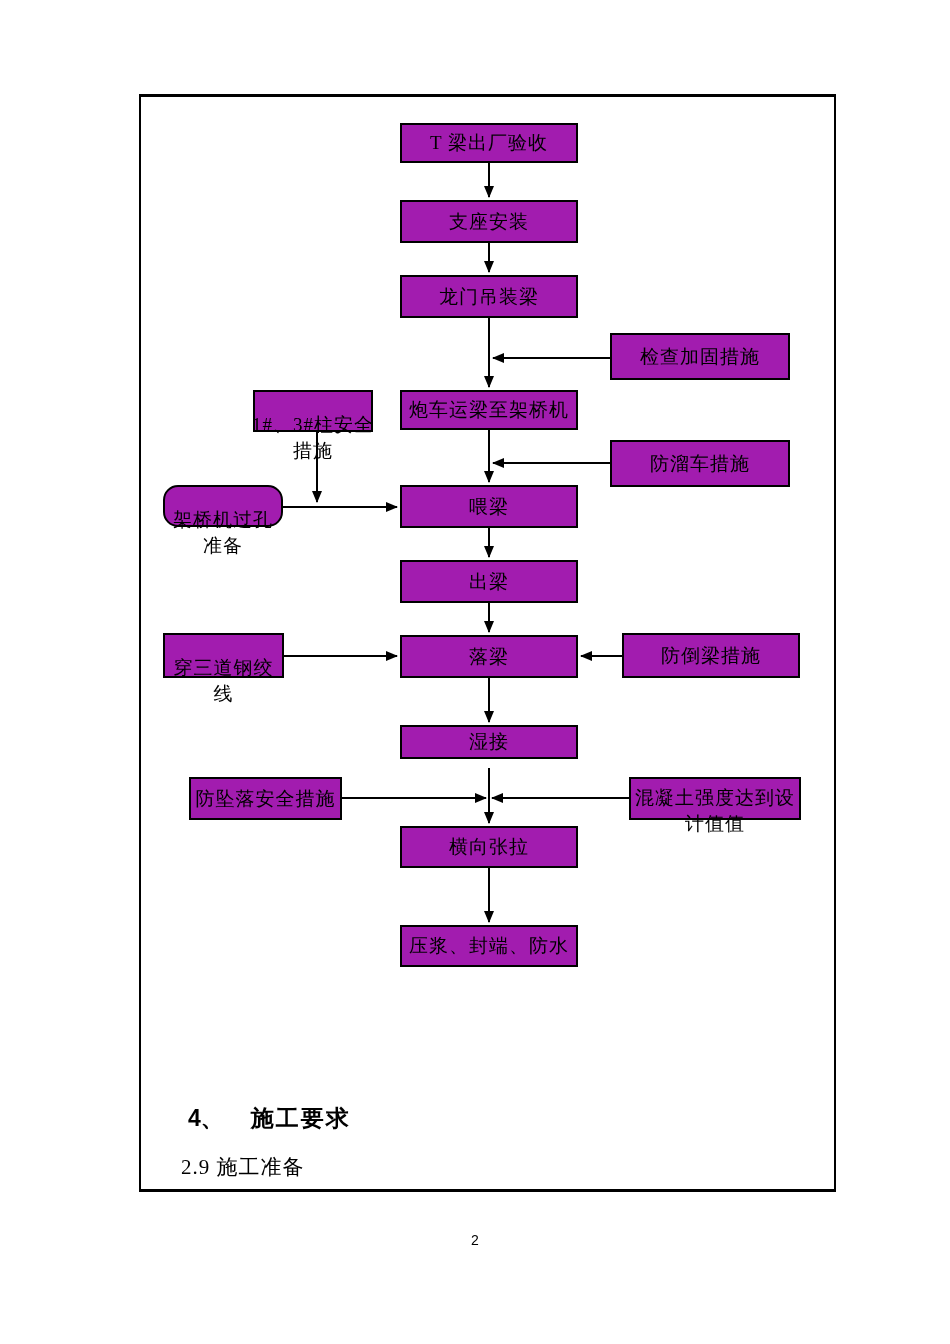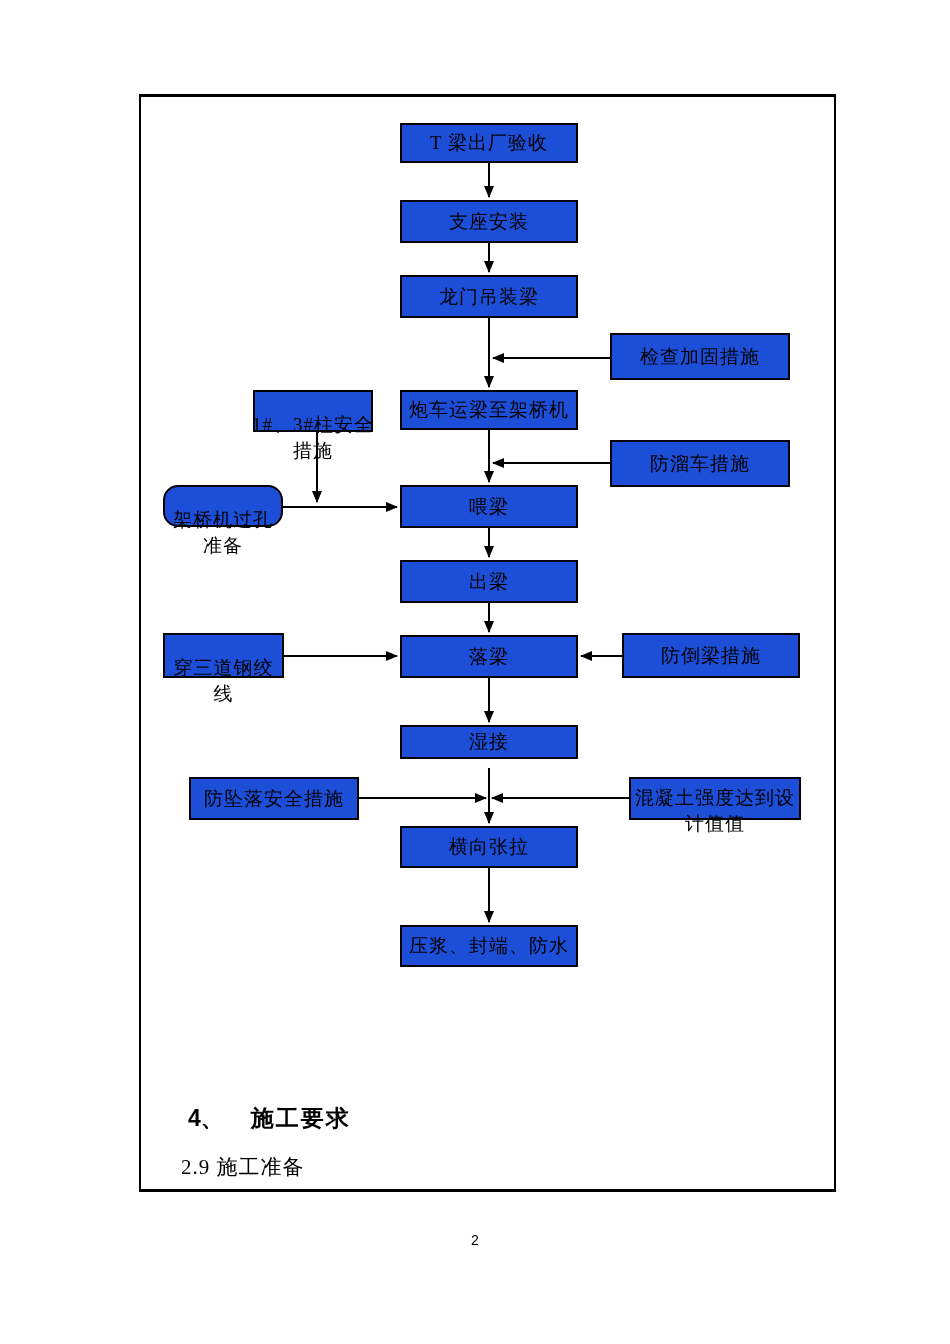--- a/index.html
+++ b/index.html
@@ -25,21 +25,21 @@
 
   .connectors {
     position: absolute; left: 0; top: 0;
     width: 950px; height: 1344px;
     pointer-events: none;
   }
 
   .fc-box {
     position: absolute;
     border: 2px solid #000;
-    background: #1d4ed8;
+    background: #a21caf;
     display: flex;
     flex-direction: column;
     align-items: center;
     justify-content: center;
     font-size: 19px;
     letter-spacing: 1px;
     line-height: 26px;
     text-align: center;
     white-space: nowrap;
     overflow: visible;
@@ -159,21 +159,21 @@
 
   <div class="fc-box two-line" style="left:163px; top:633px; width:121px; height:45px;">
     <span class="ln">穿三道钢绞</span>
     <span class="ln">线</span>
   </div>
 
   <div class="fc-box" style="left:622px; top:633px; width:178px; height:45px;">
     <span class="ln">防倒梁措施</span>
   </div>
 
-  <div class="fc-box" style="left:189px; top:777px; width:170px; height:43px;">
+  <div class="fc-box" style="left:189px; top:777px; width:153px; height:43px;">
     <span class="ln">防坠落安全措施</span>
   </div>
 
   <div class="fc-box two-line" style="left:629px; top:777px; width:172px; height:43px; padding-top:6px;">
     <span class="ln">混凝土强度达到设</span>
     <span class="ln">计值值</span>
   </div>
 
   <div class="section-heading">
     <span class="num">4、</span><span class="ttl">施工要求</span>

